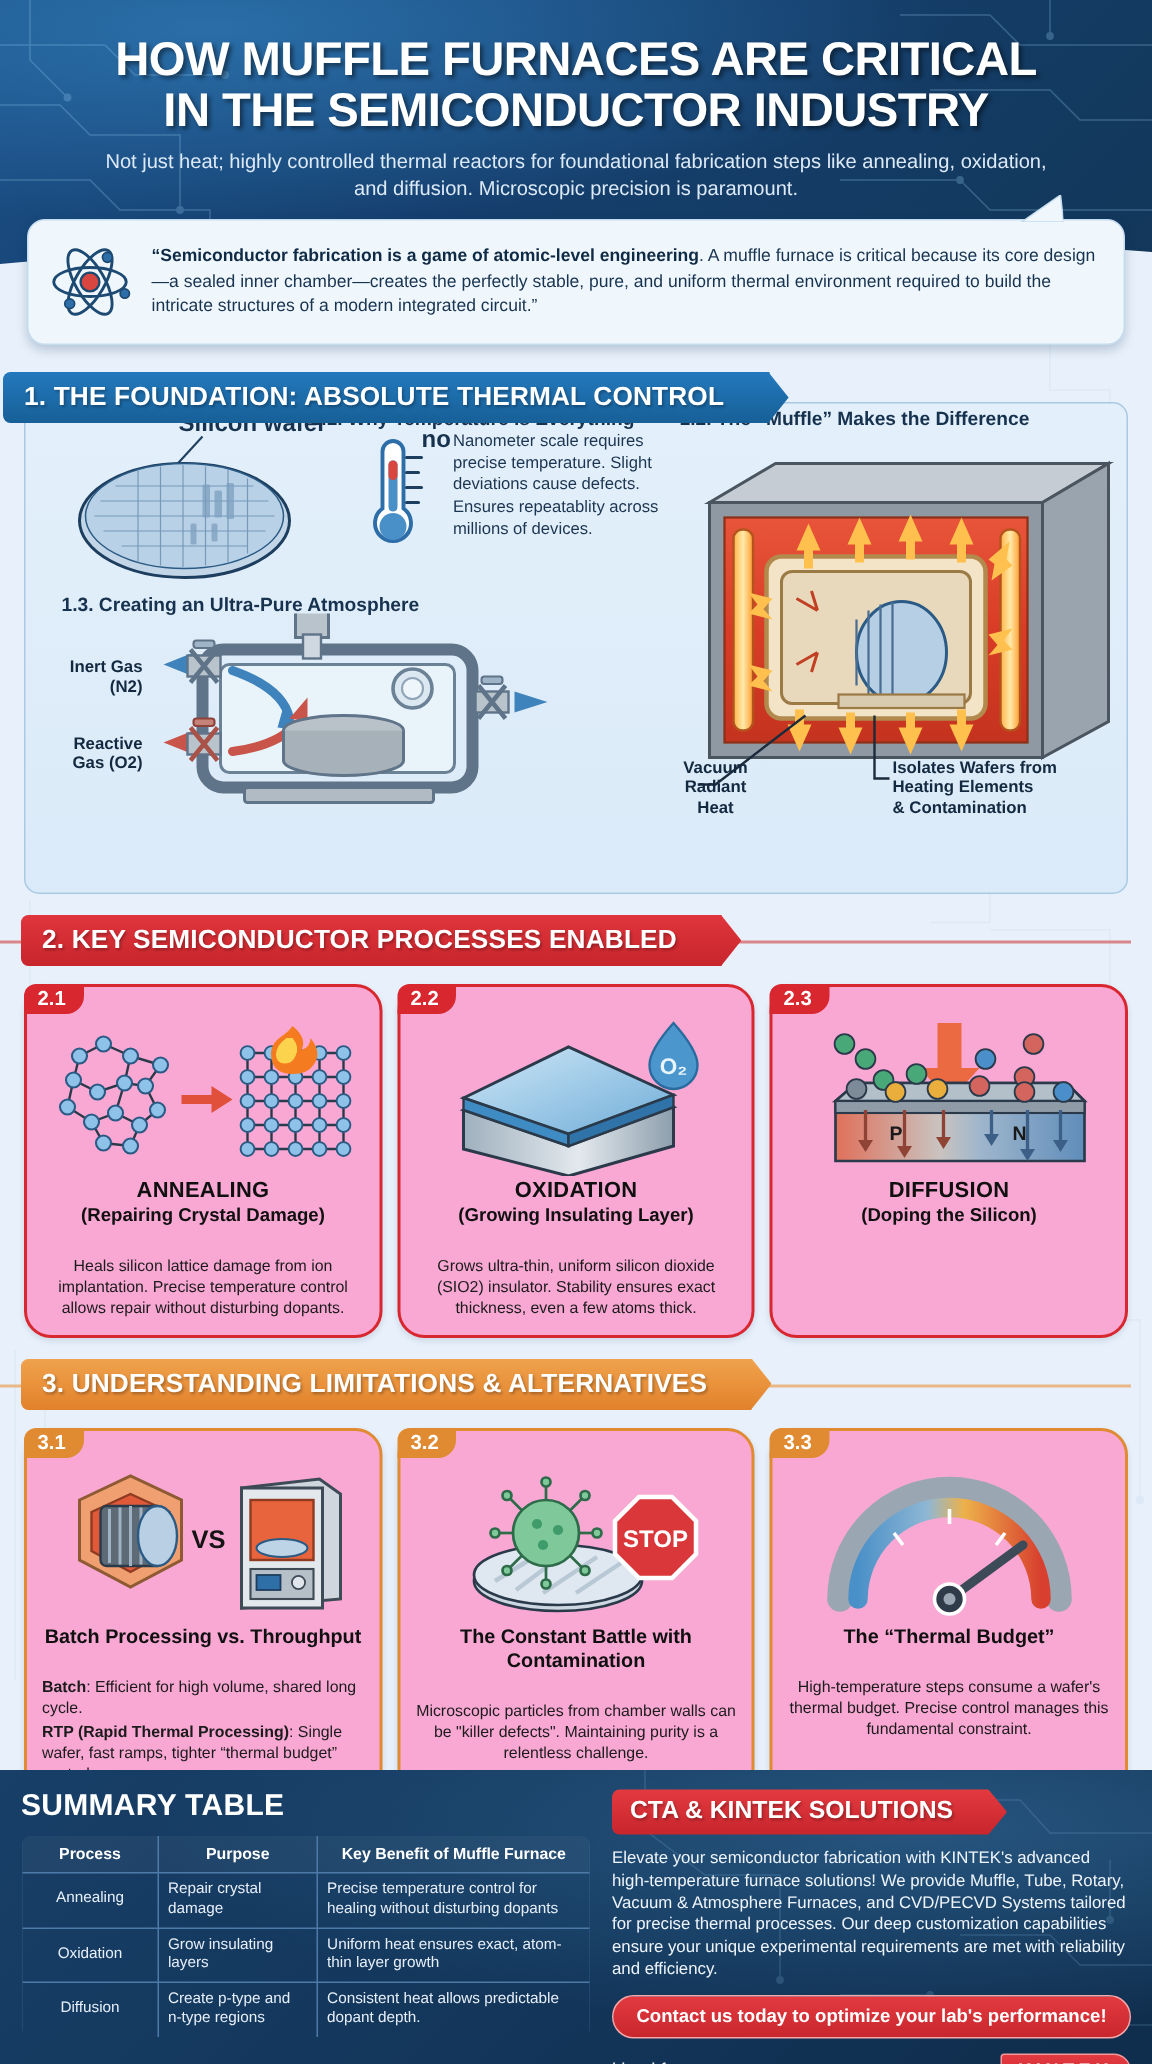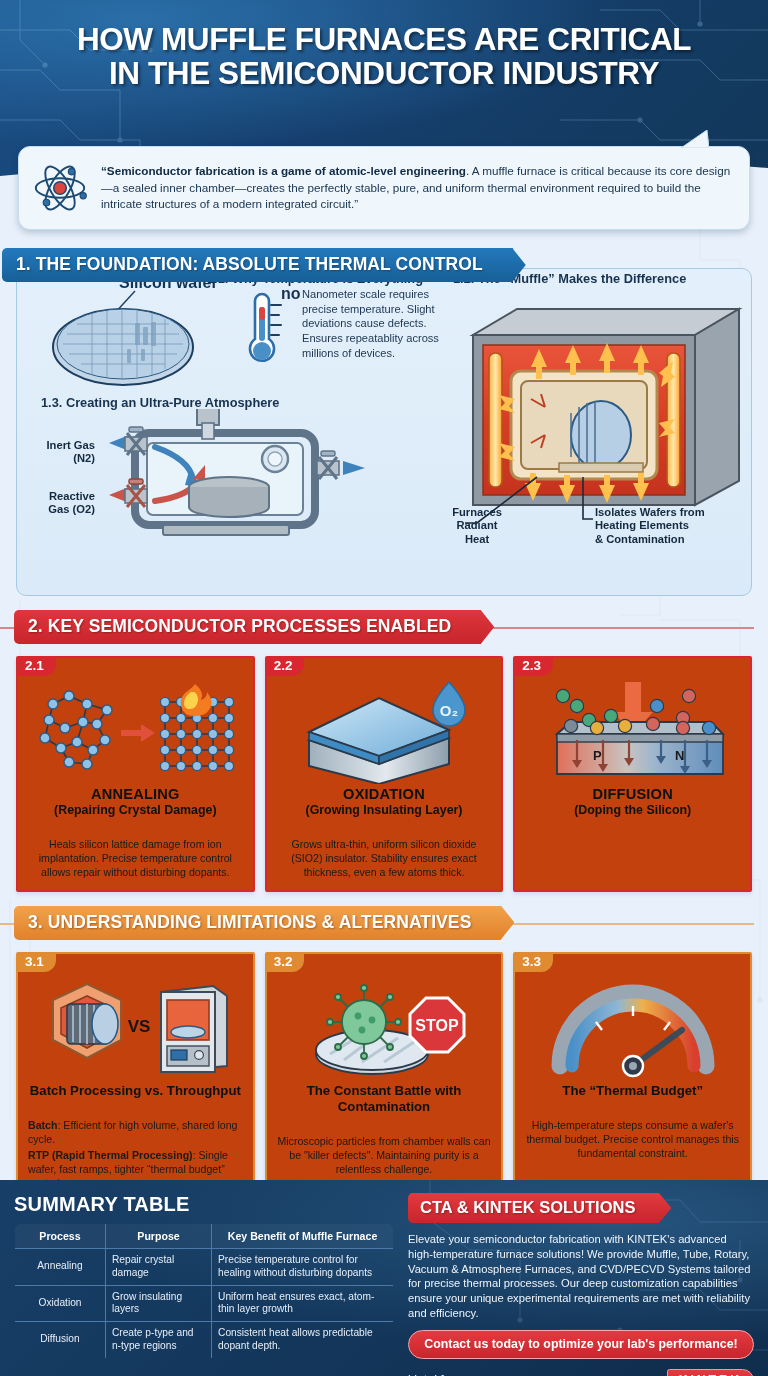--- a/index.html
+++ b/index.html
@@ -109,21 +109,21 @@
   .s1-head { font-size: 12.8px; font-weight: bold; color: #16324e; }
   .sub-txt { font-size: 11.1px; line-height: 1.32; color: #1c3550; }
 
   .wafer-label { font-size: 16px; font-weight: bold; color: #16324e; }
 
   .callout { font-size: 11.2px; font-weight: bold; color: #12293f; line-height: 1.2; }
 
   
   .cards { display: flex; gap: 10px; padding: 0 16px; margin-top: 12px; position: relative; z-index: 3; }
   .card {
-    flex: 1 1 0; background: #c2410c; border-radius: 2px; position: relative;
+    flex: 1 1 0; background: #f9a8d4; border-radius: 18px; position: relative;
     padding: 20px 10px 10px 10px; min-height: 0;
     box-shadow: 0 2px 4px rgba(20,50,90,.13);
   }
   .card.red { border: 2px solid #d9272f; }
   .card.orange { border: 2px solid #e08b32; }
   .card-num {
     position: absolute; left: -2px; top: -2px;
     color: #fff; font-weight: bold; font-size: 13.5px;
     padding: 2px 12px 3px 9px;
     border-radius: 8px 0 12px 0;
@@ -230,20 +230,21 @@
         <circle cx="700" cy="24" r="2.6"></circle>
           <circle cx="640" cy="120" r="2.6"></circle>
         <circle cx="45" cy="65" r="2.6"></circle>
       </g>
     </svg>
 
     <h1>
       <span>HOW MUFFLE FURNACES ARE CRITICAL</span>
       <span class="l2">IN THE SEMICONDUCTOR INDUSTRY</span>
     </h1>
+    <div class="sub">Not just heat; highly controlled thermal reactors for foundational fabrication steps like annealing, oxidation, and diffusion. Microscopic precision is paramount.</div>
 
     <svg class="hero-wave" viewBox="0 0 768 26" preserveAspectRatio="none">
       <path d="M0 26 L0 14 Q 120 2 260 10 Q 420 20 560 8 Q 680 -2 768 6 L768 26 Z" fill="#e8f1fb"></path>
     </svg>
   </div>
 
   <div class="quote-wrap">
     <div class="quote-card">
       <svg class="tail" viewBox="0 0 30 18">
         <path d="M2 18 L28 0 L30 18 Z" fill="#eff6fc" stroke="#c5dcef" stroke-width="1"></path>
@@ -350,21 +351,21 @@
         <path d="M166 190 l-8 18 l-8 -18 l5 0 l0 -10 l6 0 l0 10 Z"></path>
         <path d="M200 188 l-8 18 l-8 -18 l5 0 l0 -10 l6 0 l0 10 Z"></path>
       </g>
     </svg>
 
     <svg style="position:absolute;left:448px;top:206px;" width="200" height="60" viewBox="0 0 200 60">
       <path d="M0 48 L12 48 L72 2" stroke="#1b2b3b" stroke-width="1.6" fill="none"></path>
       <path d="M118 2 L118 44 L128 44" stroke="#1b2b3b" stroke-width="1.6" fill="none"></path>
     </svg>
     <div style="position:absolute;left:424px;top:237px;text-align:center;width:72px;" class="callout">
-      <div>Furnaces</div>
+      <div>Vacuum</div>
       <div>Radiant</div>
       <div>Heat</div>
     </div>
     <div style="position:absolute;left:578px;top:237px;" class="callout">
       <div>Isolates Wafers from</div>
       <div>Heating Elements</div>
       <div>&amp; Contamination</div>
     </div>
 
     <div style="position:absolute;left:24px;top:126px;" class="s1-head">1.3. Creating an Ultra-Pure Atmosphere</div>

